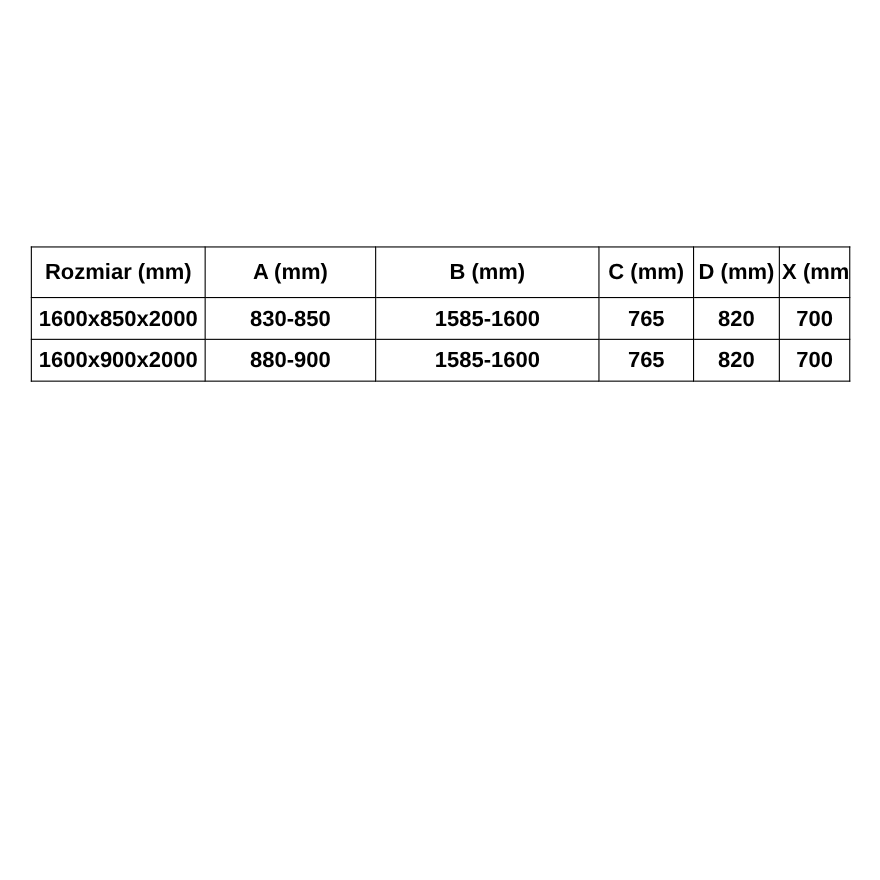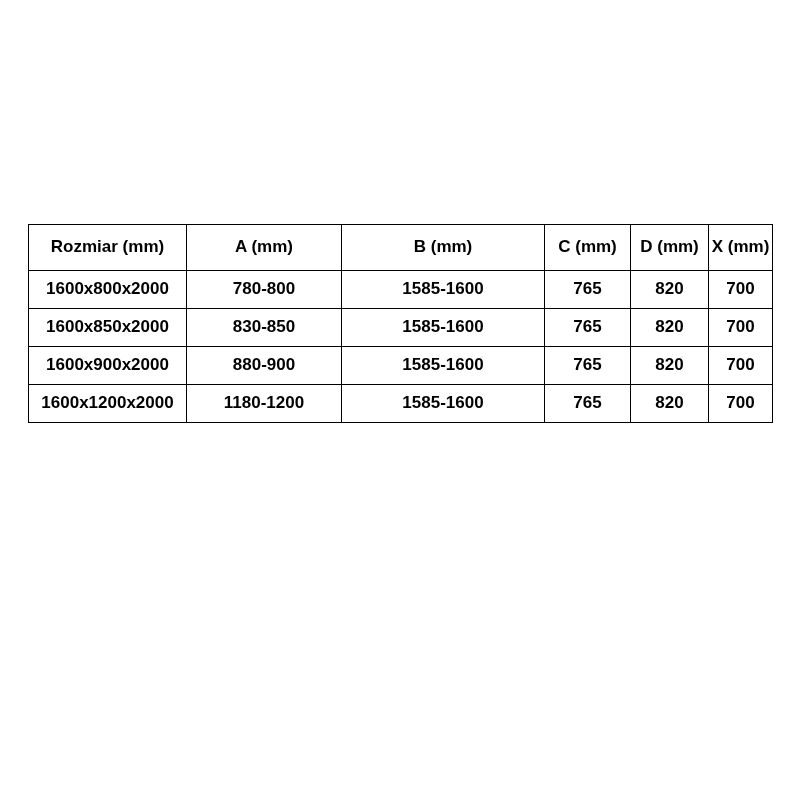--- a/index.html
+++ b/index.html
@@ -31,21 +31,21 @@
   table.spec {
     border-collapse: collapse;
     width: 744px;
     table-layout: fixed;
   }
   table.spec td,
   table.spec th {
     border: 1px solid #000000;
     text-align: center;
     vertical-align: middle;
-    font-size: 17px;
+    font-size: 20px;
     font-weight: bold;
     height: 37px;
     padding: 0 2px;
     line-height: 1.1;
     white-space: nowrap;
     overflow: hidden;
   }
   table.spec th {
     height: 45px;
   }
@@ -76,47 +76,31 @@
           <th>Rozmiar (mm)</th>
           <th>A (mm)</th>
           <th>B (mm)</th>
           <th>C (mm)</th>
           <th>D (mm)</th>
           <th>X (mm)</th>
         </tr>
       </thead>
       <tbody>
         <tr>
-          <td>1600x800x2000</td>
-          <td>780-800</td>
-          <td>1585-1600</td>
-          <td>765</td>
-          <td>820</td>
-          <td>700</td>
-        </tr>
-        <tr>
           <td>1600x850x2000</td>
           <td>830-850</td>
           <td>1585-1600</td>
           <td>765</td>
           <td>820</td>
           <td>700</td>
         </tr>
         <tr>
           <td>1600x900x2000</td>
           <td>880-900</td>
           <td>1585-1600</td>
           <td>765</td>
           <td>820</td>
           <td>700</td>
         </tr>
-        <tr>
-          <td>1600x1200x2000</td>
-          <td>1180-1200</td>
-          <td>1585-1600</td>
-          <td>765</td>
-          <td>820</td>
-          <td>700</td>
-        </tr>
       </tbody>
     </table>
   </div>
 </div>
 
 </body></html>

